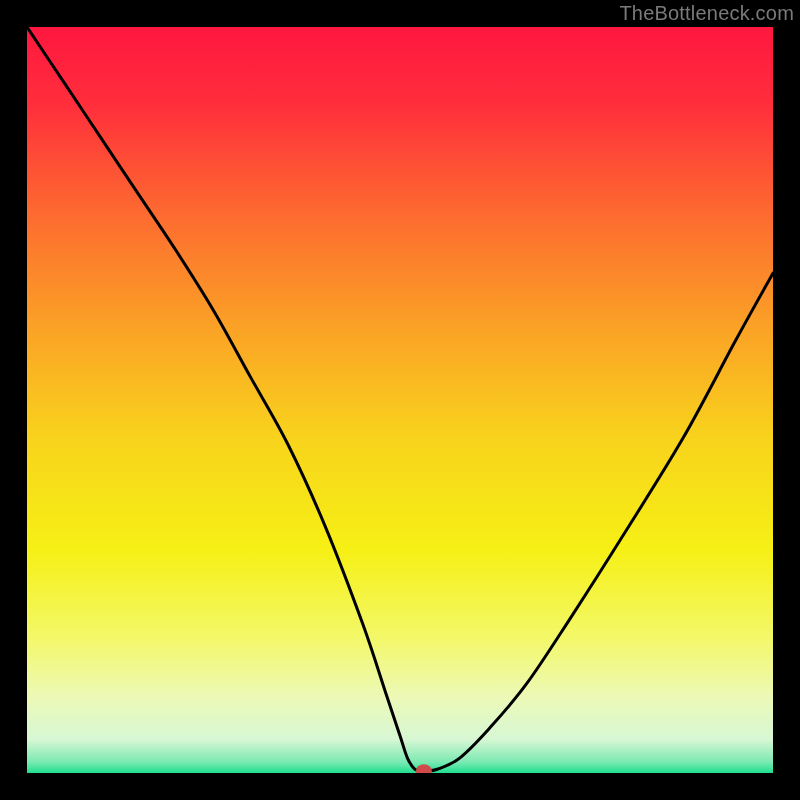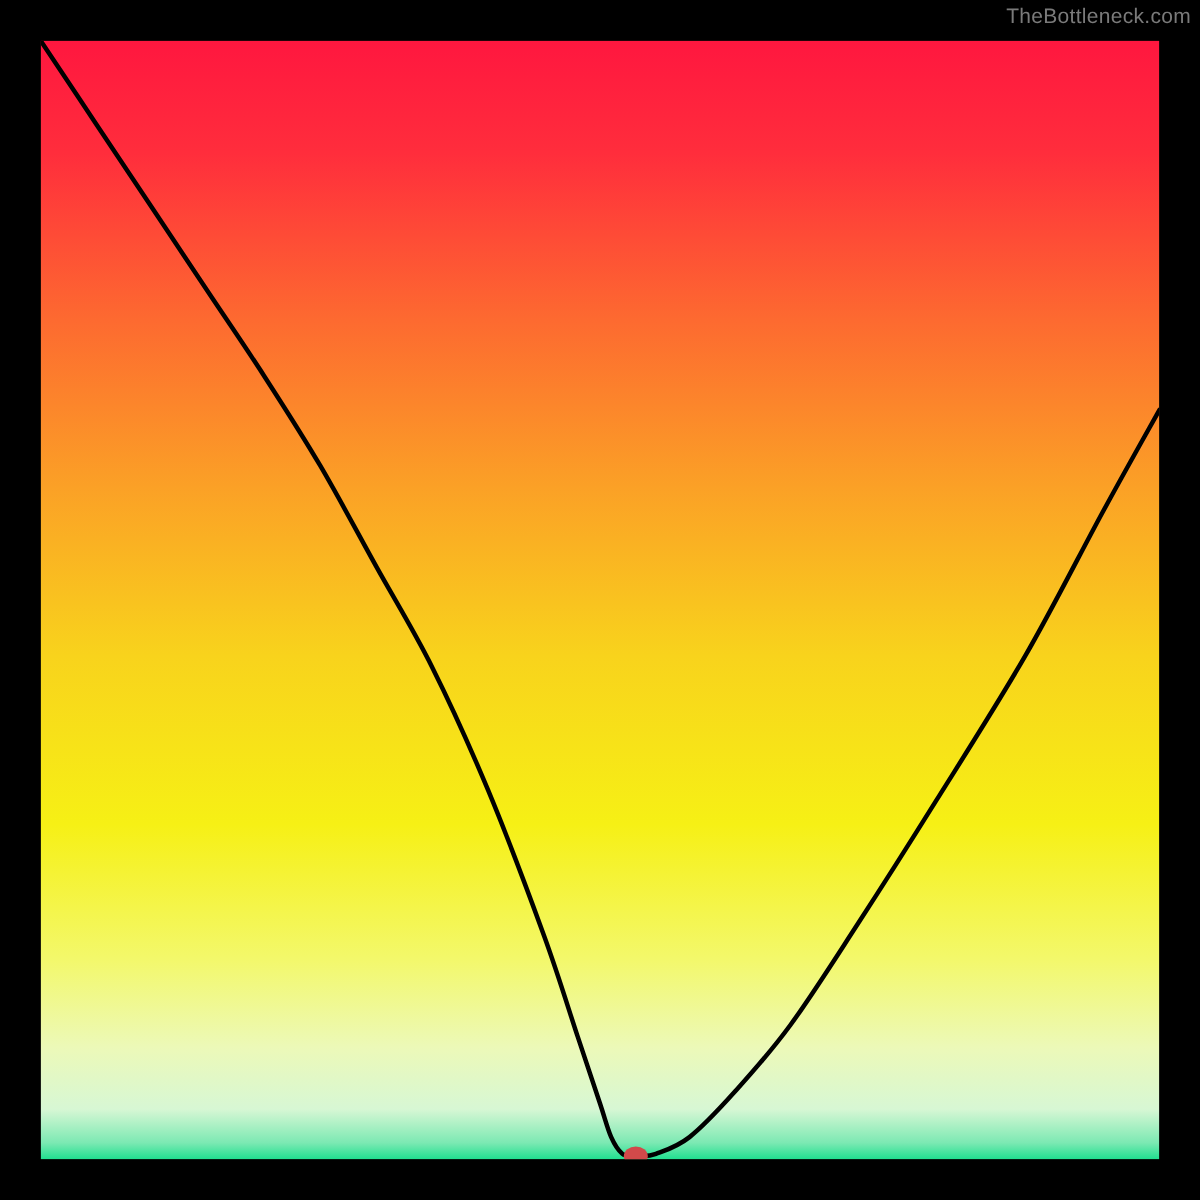--- a/index.html
+++ b/index.html
@@ -25,21 +25,21 @@
     top: 27px;
     width: 746px;
     height: 746px;
     overflow: hidden;
   }
   .watermark {
     position: absolute;
     top: 2px;
     right: 6px;
     color: #7a7a7a;
-    font-size: 14px;
+    font-size: 20px;
     letter-spacing: 0.2px;
     font-weight: 500;
     z-index: 10;
   }
   svg {
     position: absolute;
     left: 0;
     top: 0;
     width: 746px;
     height: 746px;

